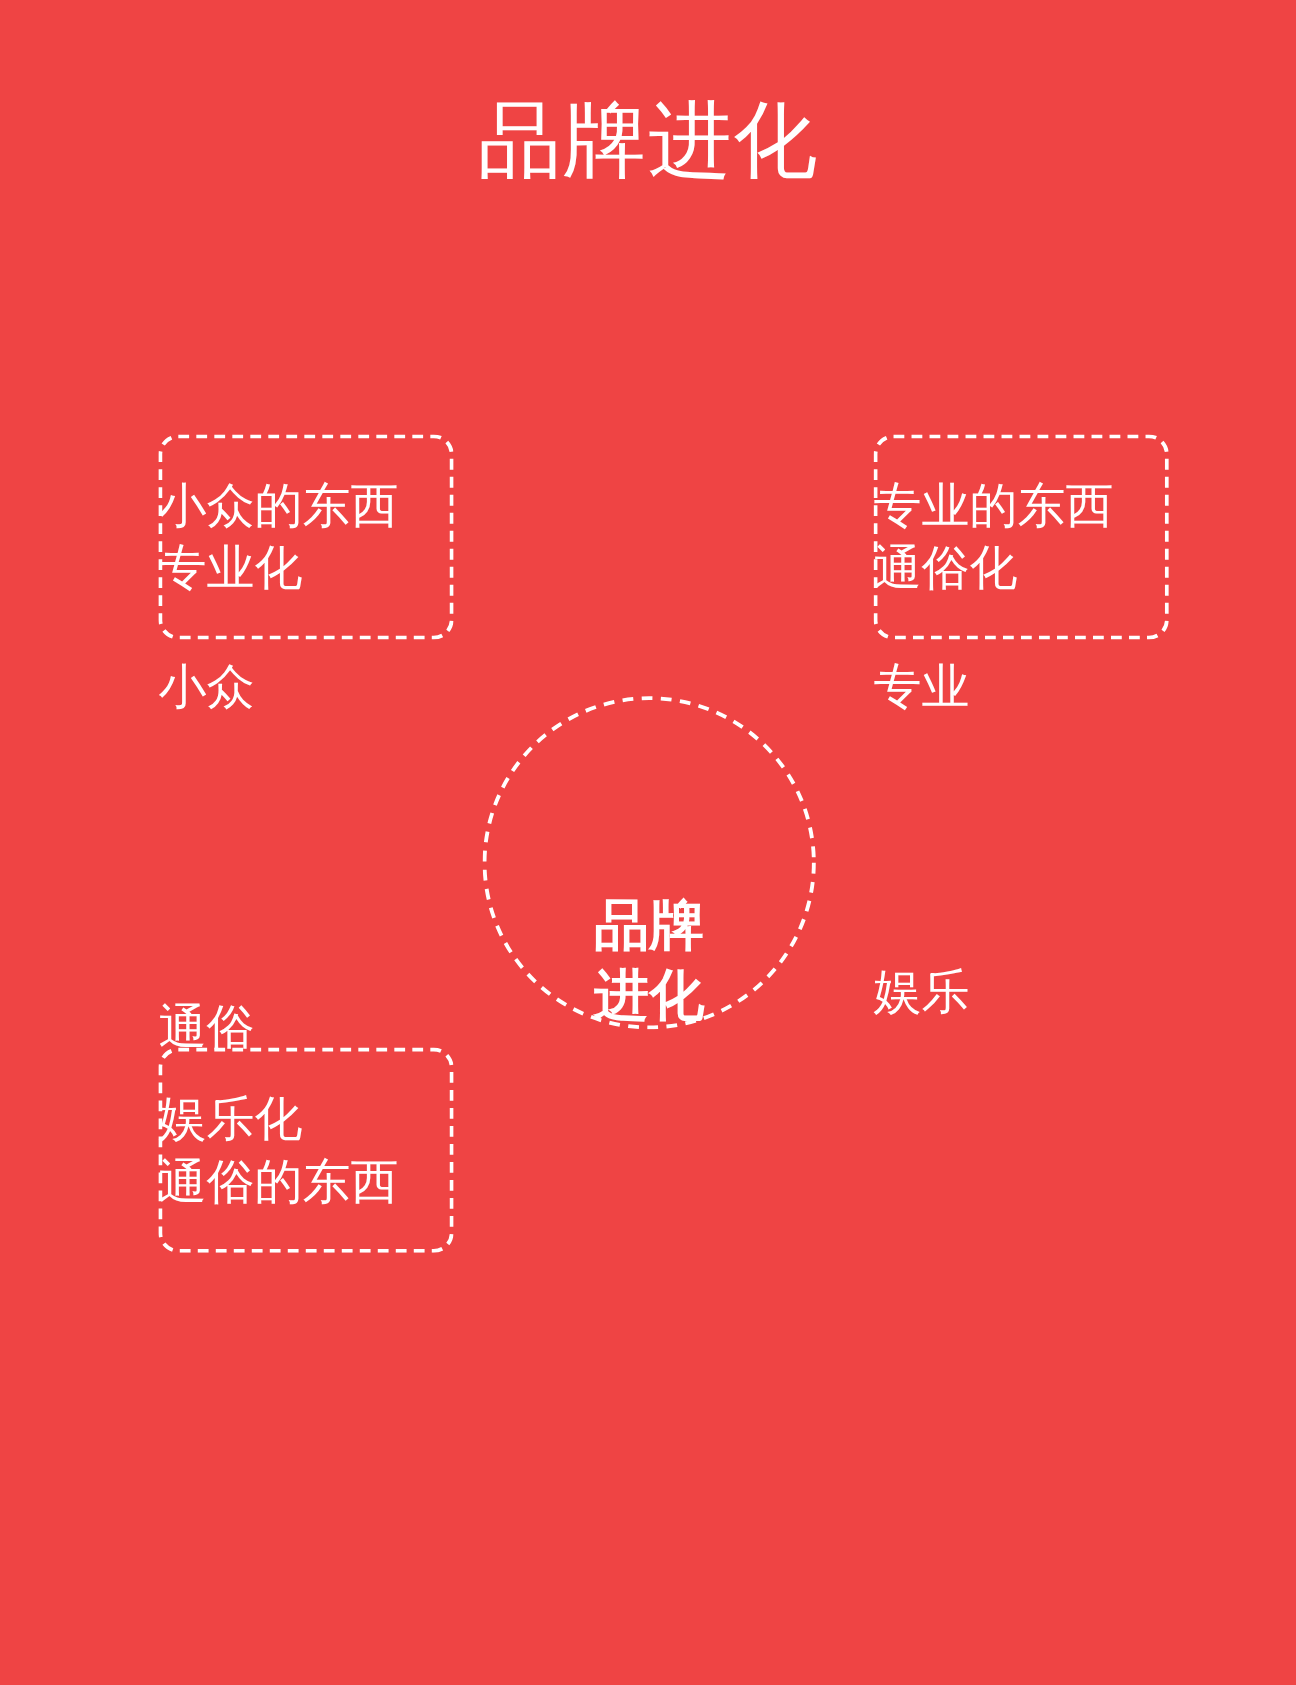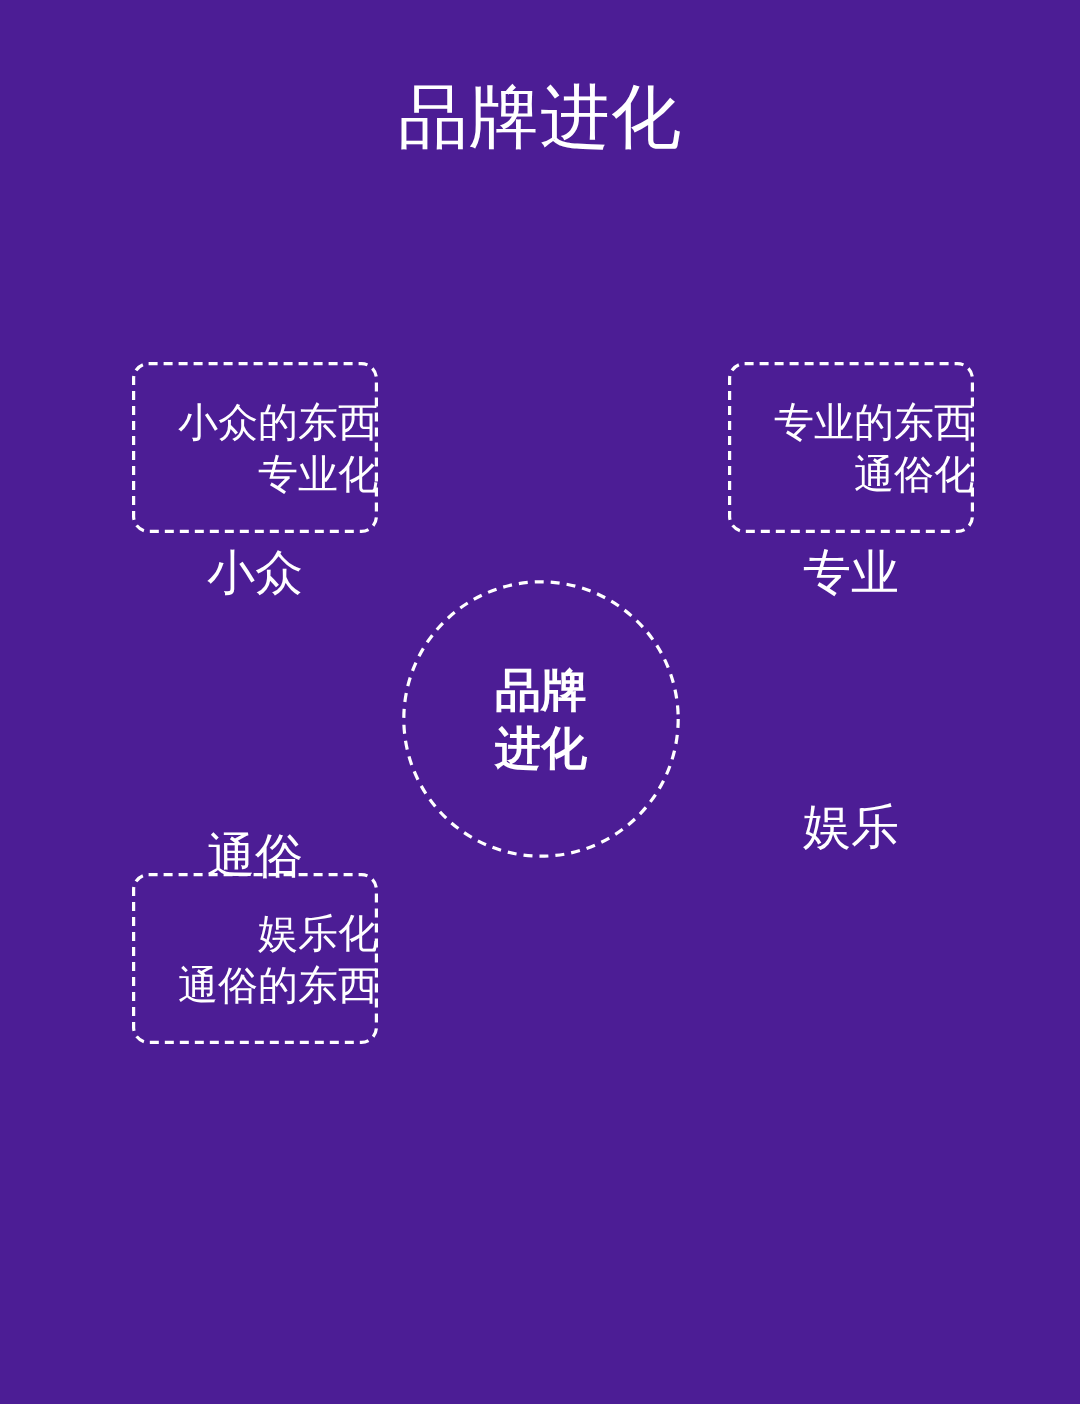--- a/index.html
+++ b/index.html
@@ -10,21 +10,21 @@
     width: 1080px;
     height: 1404px;
     background: #000050;
     font-family: "Liberation Sans", "DejaVu Sans", sans-serif;
     overflow: hidden;
   }
   #stage {
     position: relative;
     width: 1080px;
     height: 1404px;
-    background: #4c1d95;
+    background: #ef4444;
   }
 
   
   #page-title {
     position: absolute;
     left: 0;
     top: 76px;
     width: 1080px;
     text-align: center;
     color: #ffffff;
@@ -37,21 +37,21 @@
 
   
   .card {
     position: absolute;
     width: 246px;
     height: 171px;
     box-sizing: border-box;
     border-radius: 16px;
     display: flex;
     flex-direction: column;
-    align-items: flex-end;
+    align-items: flex-start;
     justify-content: center;
   }
   .card-border {
     position: absolute;
     left: 0;
     top: 0;
     width: 246px;
     height: 171px;
     pointer-events: none;
   }
@@ -68,23 +68,23 @@
 
   #card-top-left    { left: 132px; top: 362px; }
   #card-top-right   { left: 728px; top: 362px; }
   #card-bottom-left { left: 132px; top: 873px; }
   #card-bottom-right{ left: 728px; top: 873px; }
 
   
   .axis-label {
     position: absolute;
     width: 246px;
-    text-align: center;
+    text-align: left;
     color: #ffffff;
-    font-size: 48px;
+    font-size: 40px;
     line-height: 48px;
     font-weight: 400;
     white-space: nowrap;
   }
   #label-niche        { left: 132px; top: 549px; }
   #label-professional { left: 728px; top: 549px; }
   #label-popular      { left: 132px; top: 832px; }
   #label-entertain    { left: 728px; top: 803px; }
 
   
@@ -105,21 +105,21 @@
   }
   #center-label {
     position: absolute;
     left: 0;
     top: 0;
     width: 278px;
     height: 278px;
     display: flex;
     flex-direction: column;
     align-items: center;
-    justify-content: center;
+    justify-content: flex-end;
     color: #ffffff;
     font-size: 46px;
     line-height: 58px;
     font-weight: 700;
     text-align: center;
     white-space: nowrap;
     z-index: 2;
   }
 </style>
 </head>

